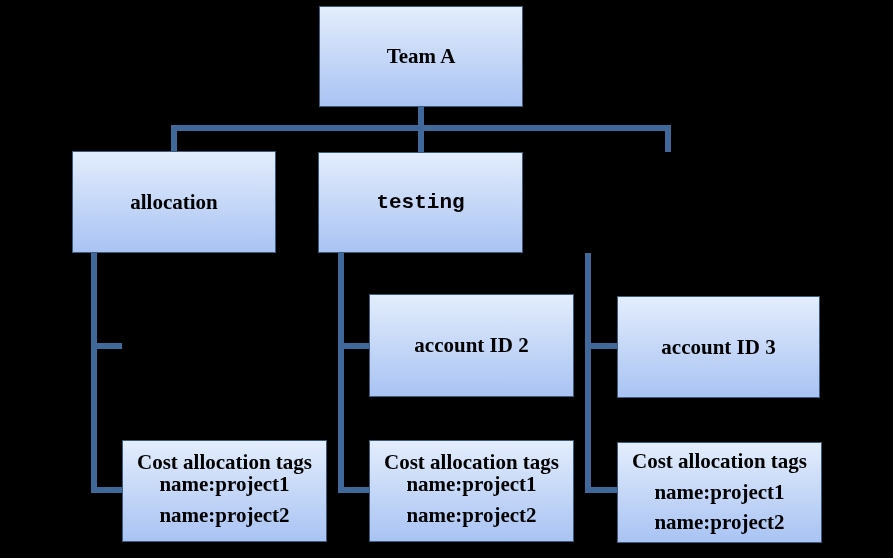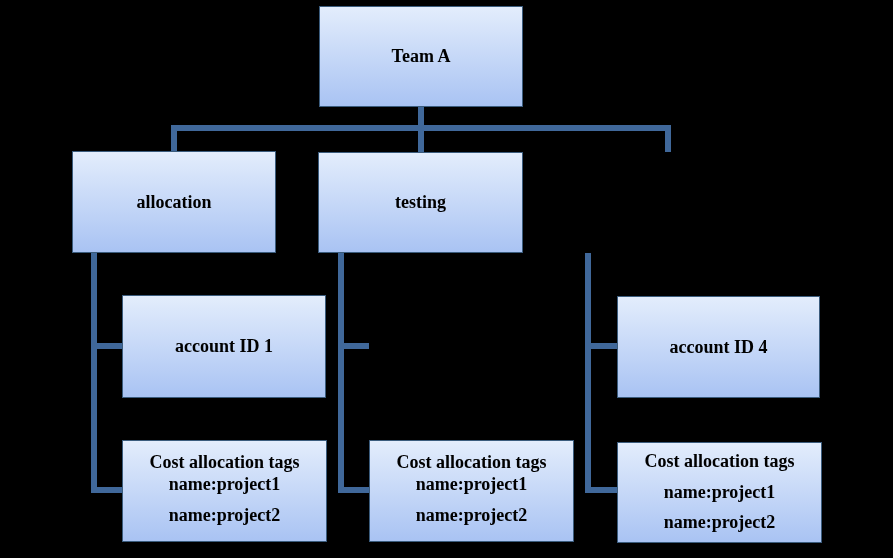--- a/index.html
+++ b/index.html
@@ -14,27 +14,27 @@
     position:absolute;
     background:var(--connector,#40689a);
   }
   .box{
     position:absolute;
     box-sizing:border-box;
     border:1.5px solid var(--box-border,#3b5c7d);
     background:linear-gradient(180deg, var(--fill-top,#e3edfc) 0%, var(--fill-bottom,#a9c3f3) 100%);
     color:var(--text,#000);
     font-weight:bold;
-    font-size:18px;
+    font-size:21px;
     display:flex;
     align-items:center;
     justify-content:center;
     text-align:center;
   }
-  .box.sans{font-family:Liberation Serif, serif;}
+  .box.sans{font-family:Liberation Mono, monospace;}
   .tags{
     display:block;
     padding:0 4px;
   }
   .tags .tline{line-height:21px;}
   .tags.tight{padding-top:11px;}
   .tags.tight .l1{margin-top:1px;}
   .tags.tight .l2{margin-top:10px;}
   .tags.even{padding-top:8px;}
   .tags.even .l1{margin-top:10px;}
@@ -67,25 +67,25 @@
     <span>Team A</span>
   </div>
 
   <div class="box" style="left:72px;top:151px;width:204px;height:102px">
     <span>allocation</span>
   </div>
   <div class="box sans" style="left:318px;top:152px;width:205px;height:101px">
     <span>testing</span>
   </div>
 
-  <div class="box" style="left:122px;top:295px;width:204px;height:103px">
-    <span>account ID 1</span>
+  <div class="box" style="left:369px;top:294px;width:205px;height:103px">
+    <span>account ID 2</span>
   </div>
   <div class="box" style="left:617px;top:296px;width:203px;height:102px">
-    <span>account ID 4</span>
+    <span>account ID 3</span>
   </div>
 
   <div class="box tags tight" style="left:122px;top:440px;width:205px;height:102px">
     <div class="tline title">Cost allocation tags</div>
     <div class="tline l1">name:project1</div>
     <div class="tline l2">name:project2</div>
   </div>
   <div class="box tags tight" style="left:369px;top:440px;width:205px;height:102px">
     <div class="tline title">Cost allocation tags</div>
     <div class="tline l1">name:project1</div>

